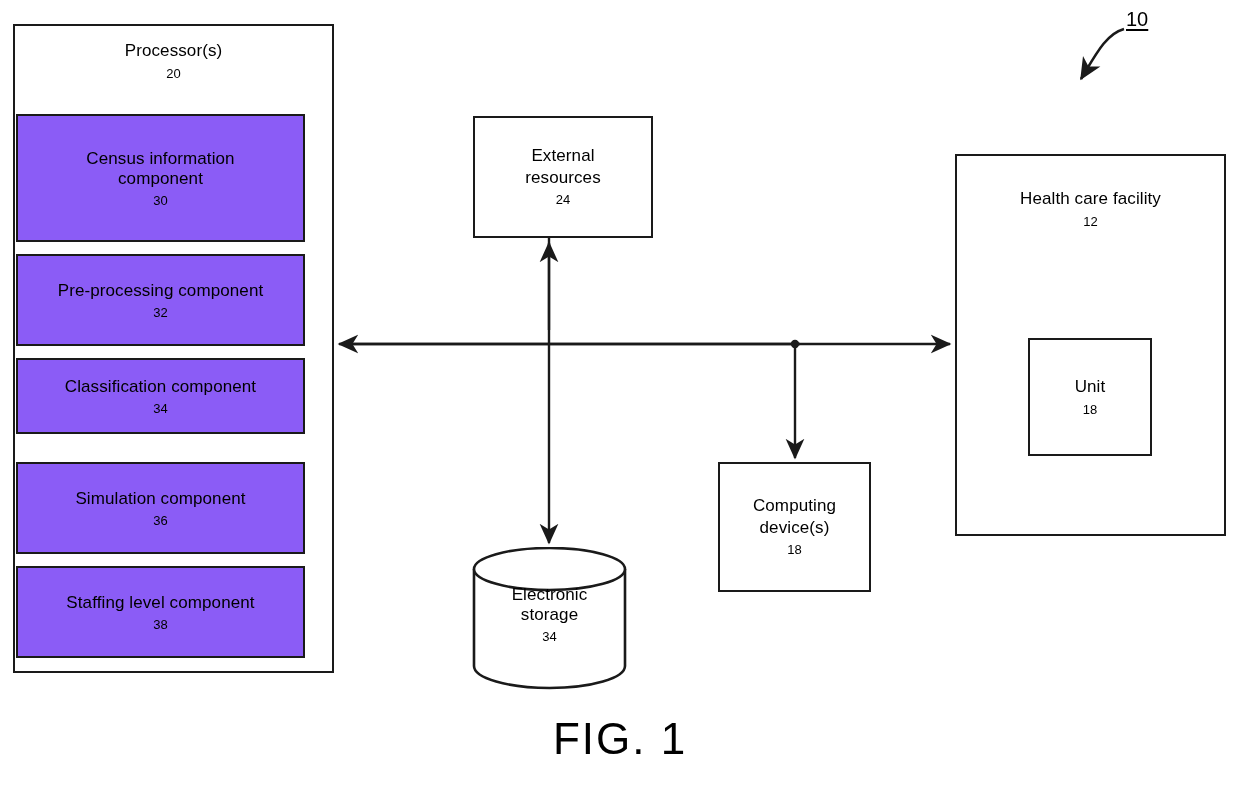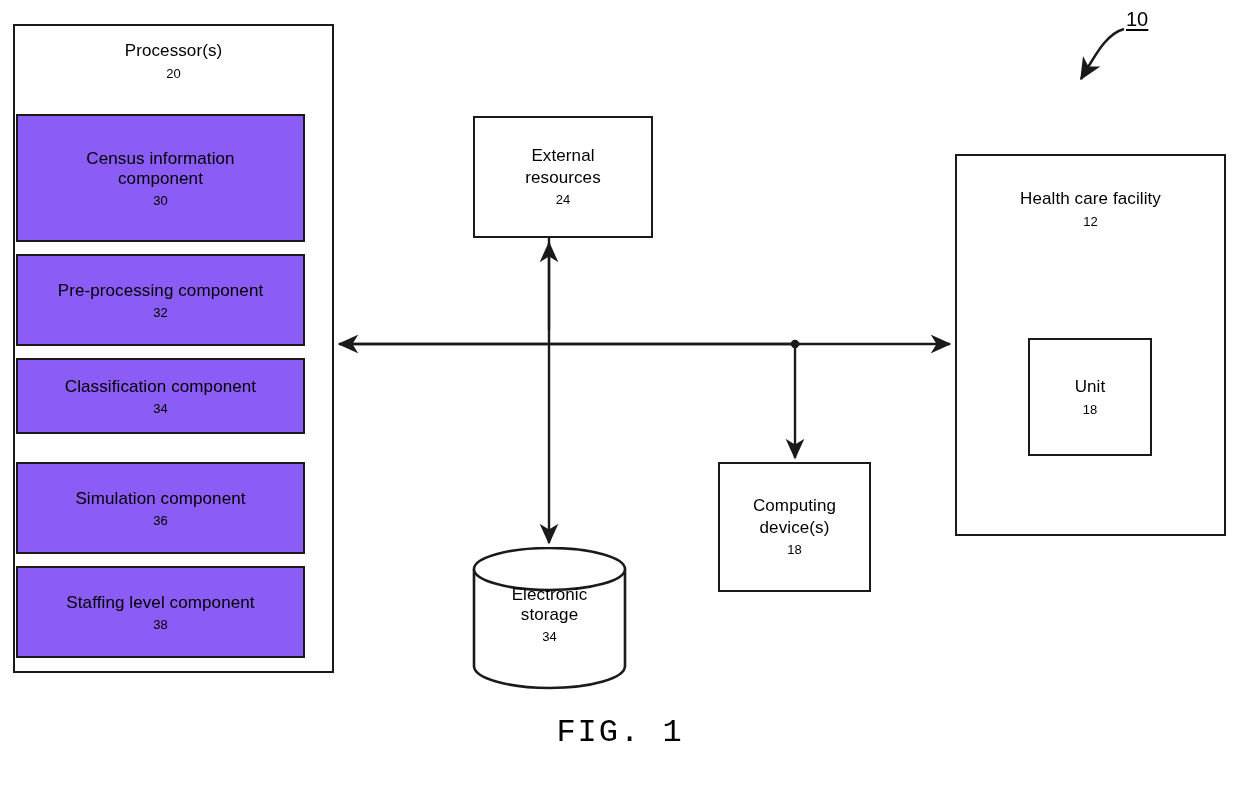--- a/index.html
+++ b/index.html
@@ -121,23 +121,22 @@
     height: 118px;
   }
 
   
   #fig-caption {
     position: absolute;
     left: 0;
     top: 714px;
     width: 1240px;
     text-align: center;
-    font-size: 32px;
+    font-size: 44px;
     letter-spacing: 2px;
-    font-family: Liberation Mono, monospace;
   }
 
   
   #callout-10 {
     position: absolute;
     left: 1126px;
     top: 8px;
     font-size: 20px;
     text-decoration: underline;
     text-underline-offset: 3px;

